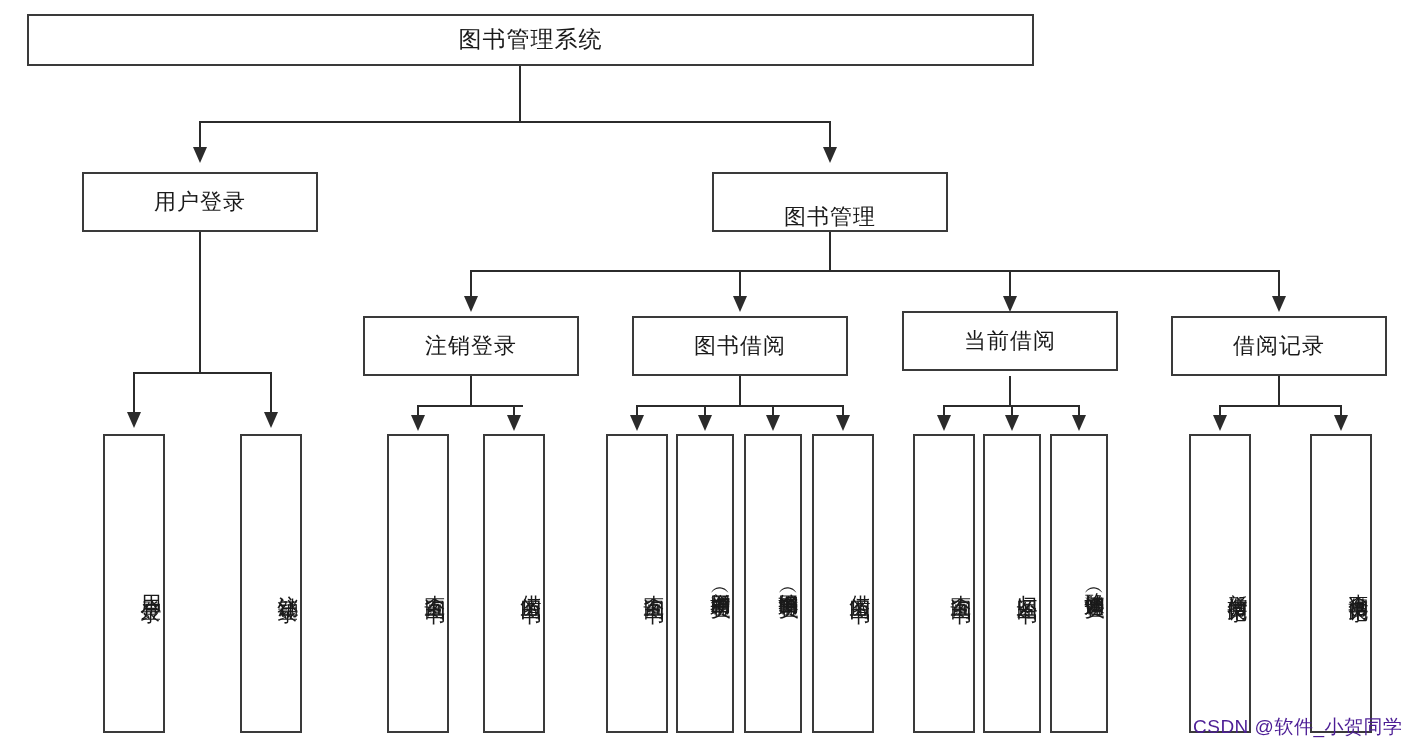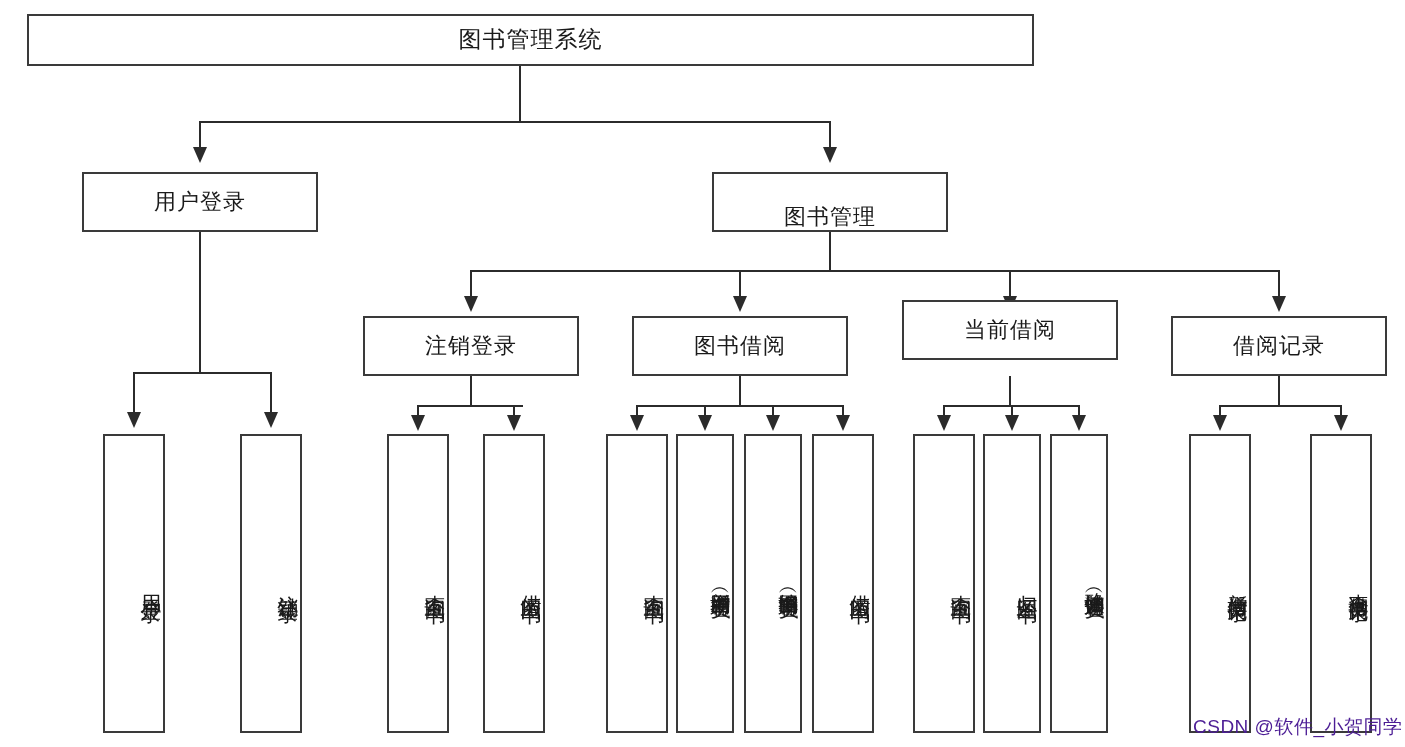--- a/index.html
+++ b/index.html
@@ -125,21 +125,21 @@
   <div class="arrow" style="left:1003px; top:296px;"></div>
   <div class="vline" style="left:1278px; top:270px; height:28px;"></div>
   <div class="arrow" style="left:1272px; top:296px;"></div>
 
   <div class="node horiz" style="left:363px; top:316px; width:216px; height:60px;">
     <span>注销登录</span>
   </div>
   <div class="node horiz" style="left:632px; top:316px; width:216px; height:60px;">
     <span>图书借阅</span>
   </div>
-  <div class="node horiz" style="left:902px; top:300px; width:216px; height:60px;">
+  <div class="node horiz" style="left:902px; top:311px; width:216px; height:60px;">
     <span>当前借阅</span>
   </div>
   <div class="node horiz" style="left:1171px; top:316px; width:216px; height:60px;">
     <span>借阅记录</span>
   </div>
 
   <div class="vline" style="left:470px; top:376px; height:30px;"></div>
   <div class="hline" style="left:417px; top:405px; width:106px;"></div>
   <div class="vline" style="left:417px; top:405px; height:12px;"></div>
   <div class="arrow" style="left:411px; top:415px;"></div>

